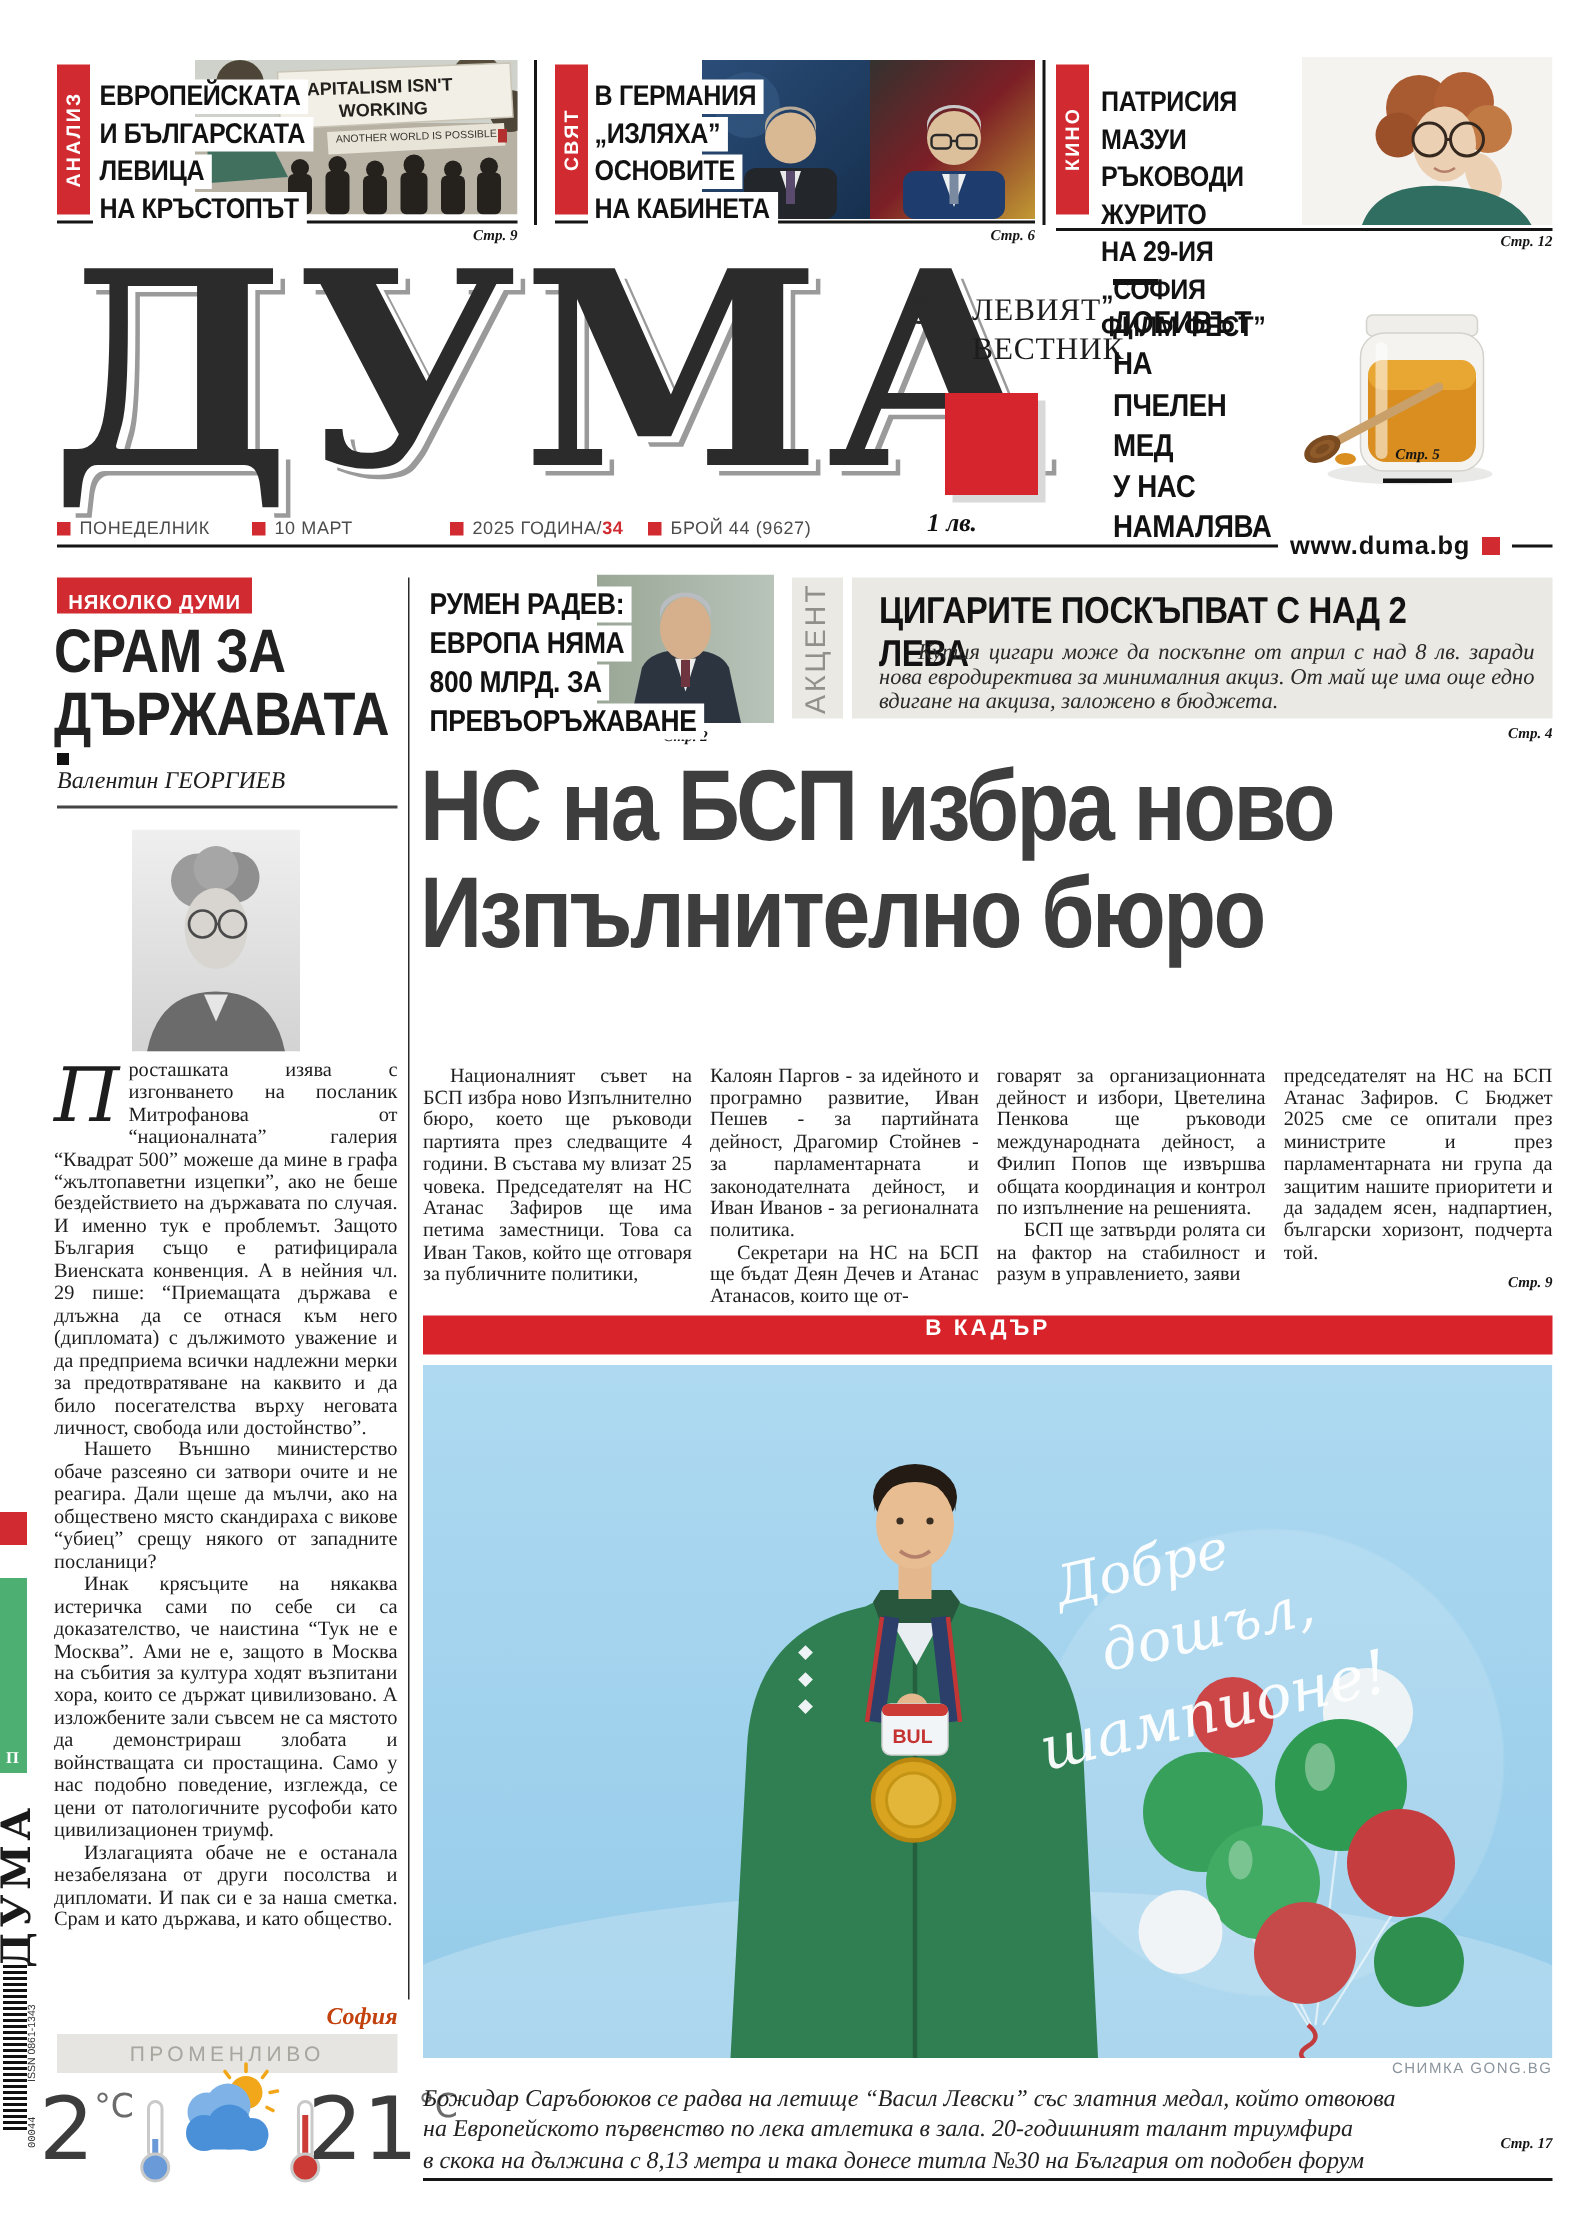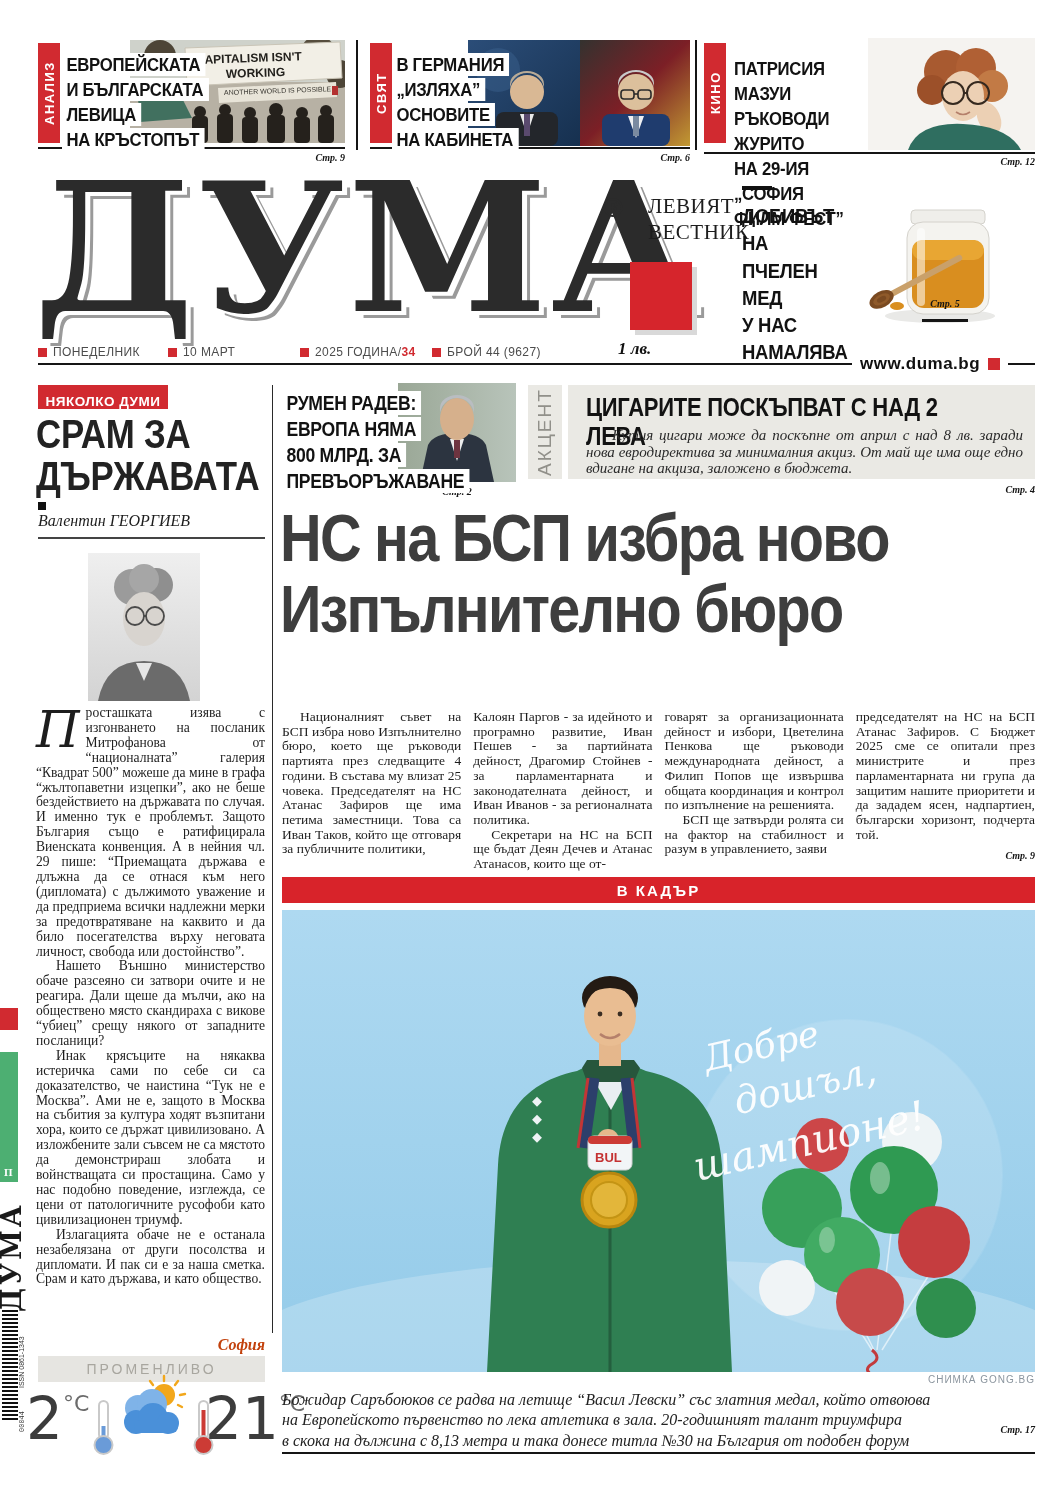--- a/index.html
+++ b/index.html
@@ -344,21 +344,21 @@
       <p class="ind">БСП ще затвърди ролята си на фактор на стабилност и разум в управлението, заяви</p>
     </div>
     <div class="colp" style="flex:1;">
       <p>председателят на НС на БСП Атанас Зафиров. С Бюджет 2025 сме се опитали през министрите и през парламентарната ни група да защитим нашите приоритети и да зададем ясен, надпартиен, български хоризонт, подчерта той.</p>
       <p class="ind"></p>
     </div>
   </div>
   <div class="abs pageref" style="left:900px;top:850px;width:135px;text-align:right;">Стр. 9</div>
 
   <div class="abs" style="left:282px;top:877px;width:753px;height:26px;background:#d8232a;display:flex;
-              align-items:center;justify-content:center;font:bold 15px 'Liberation Sans',sans-serif;
+              justify-content:center;font:bold 15px 'Liberation Sans',sans-serif;
               color:#fff;letter-spacing:2px;">
       <span>В КАДЪР</span>
     </div>
 
   <div class="abs" style="left:282px;top:910px;width:753px;height:462px;overflow:hidden;">
     <svg width="753" height="462" viewBox="0 0 753 462">
       <defs>
         <linearGradient id="gsky" x1="0" y1="0" x2="0" y2="1">
           <stop offset="0" stop-color="#aed9f1"></stop>
             <stop offset="1" stop-color="#94cbe9"></stop>

